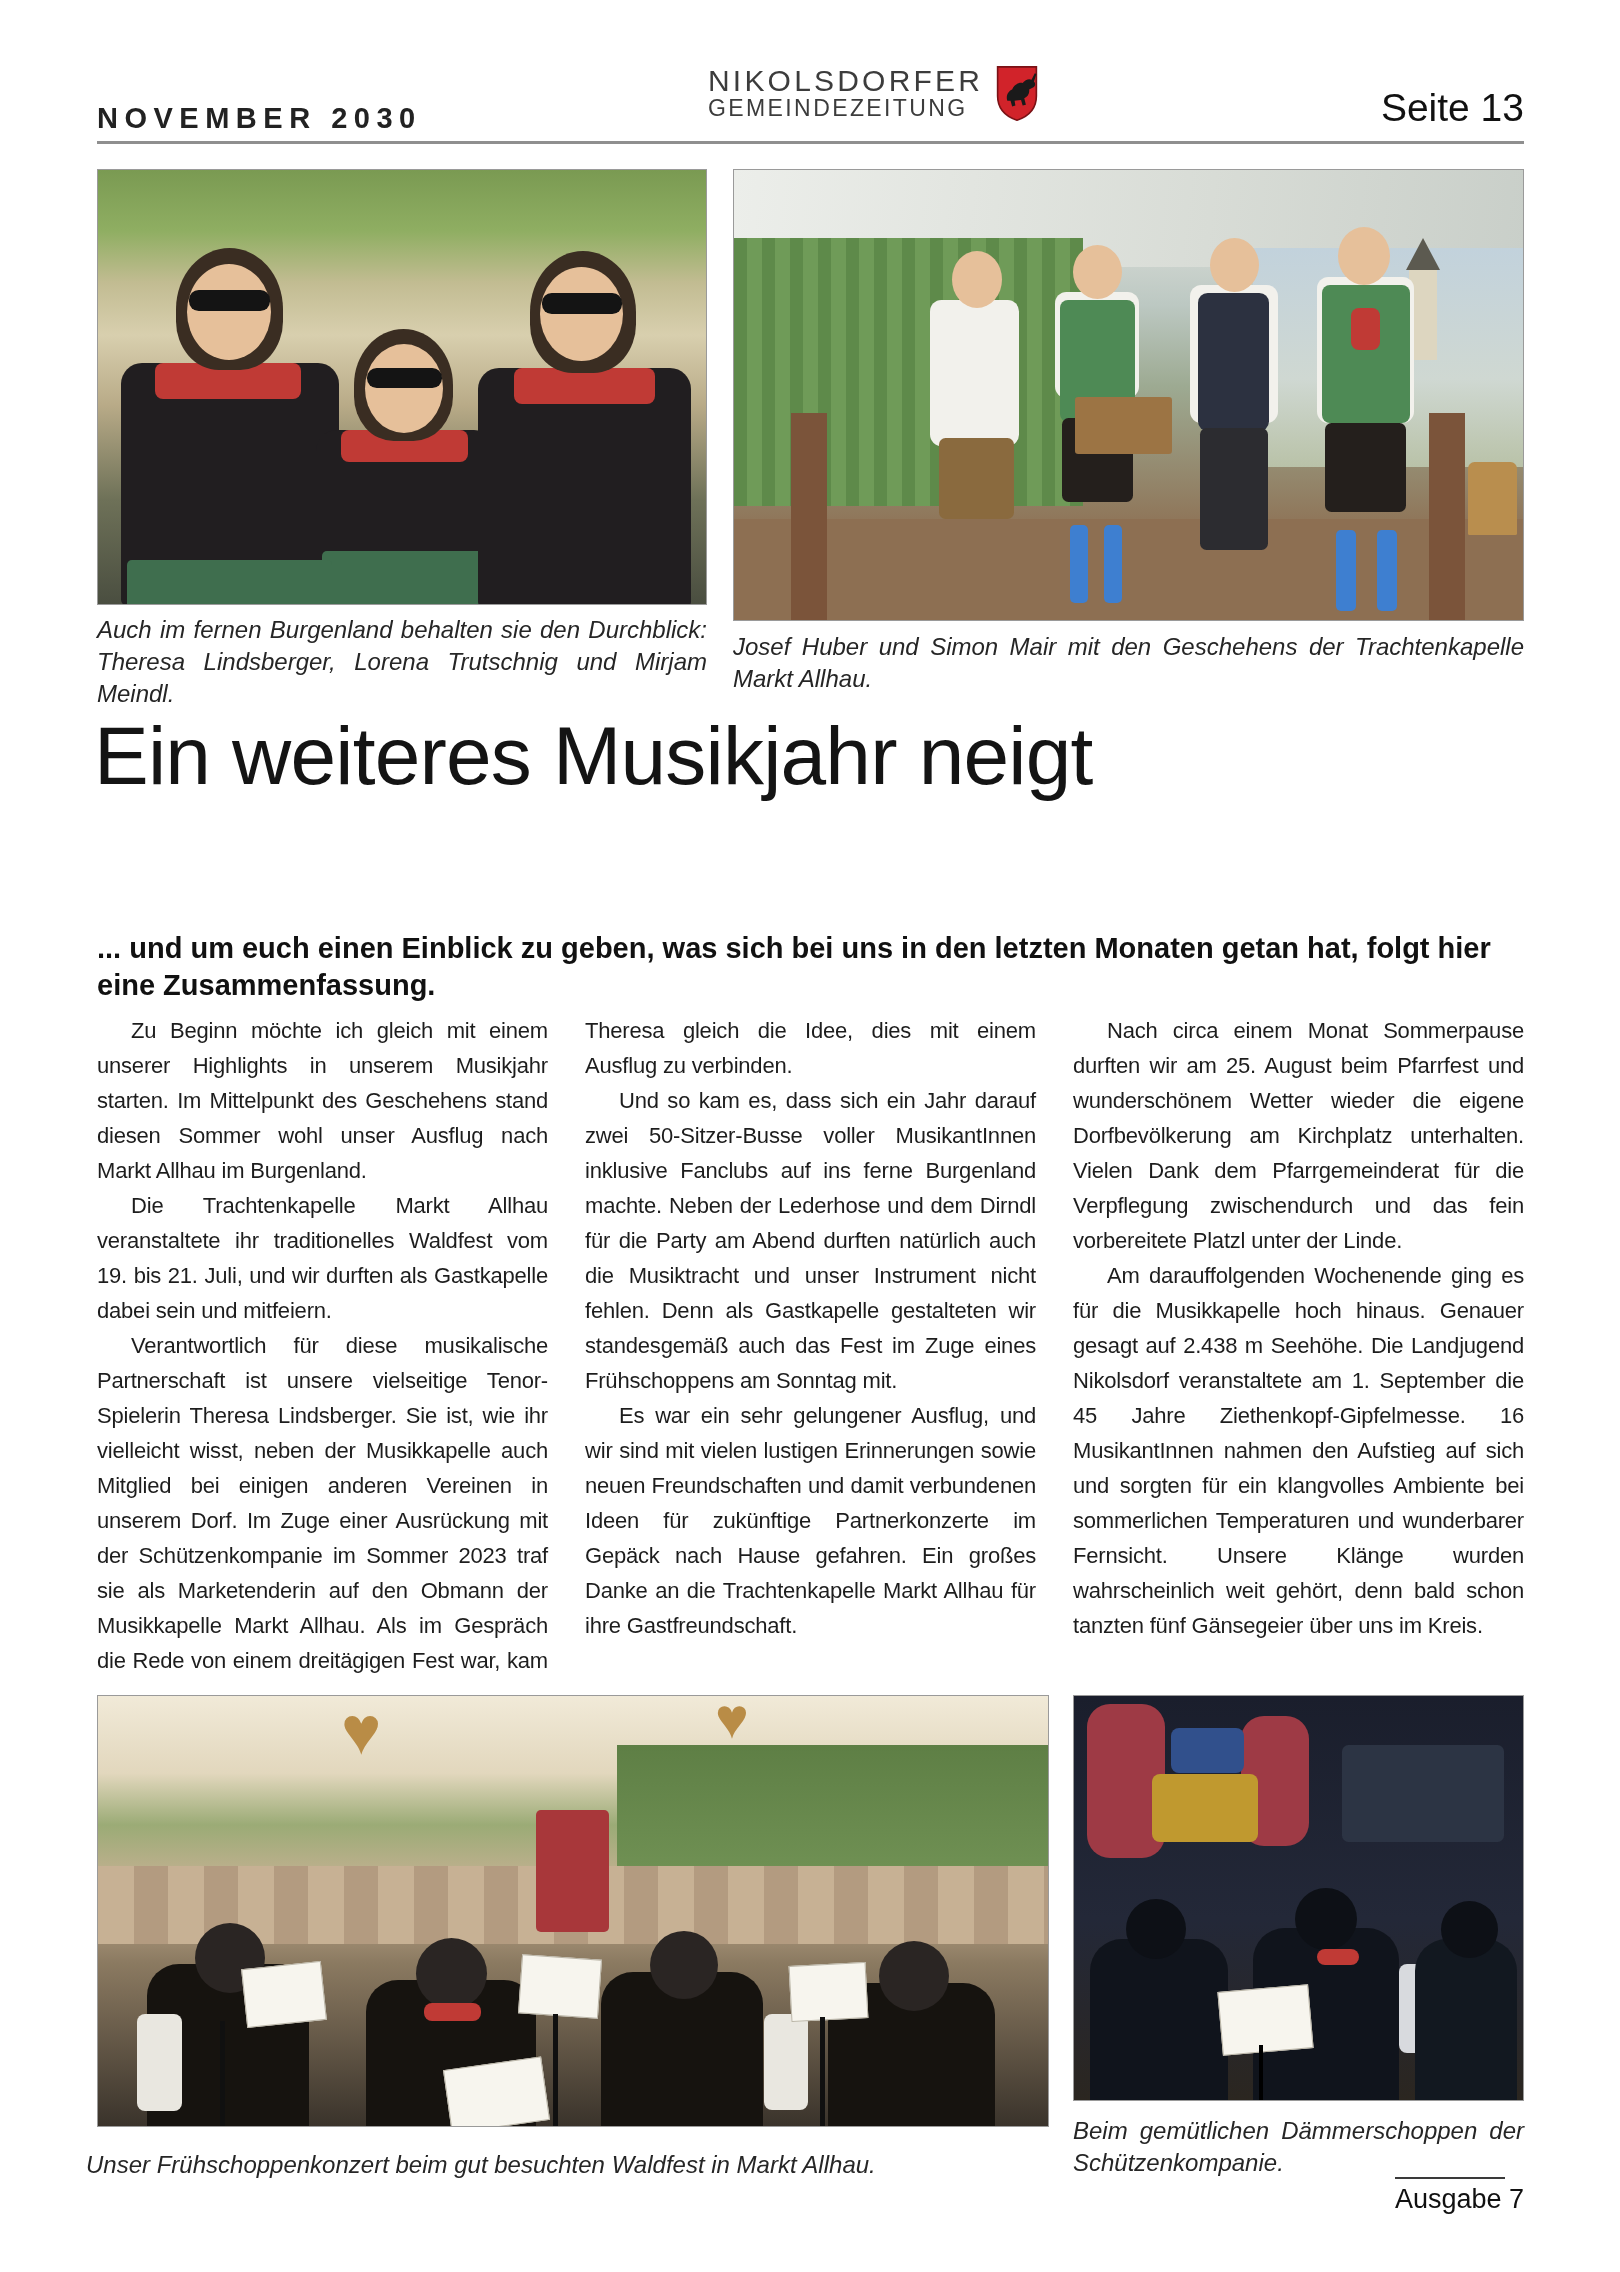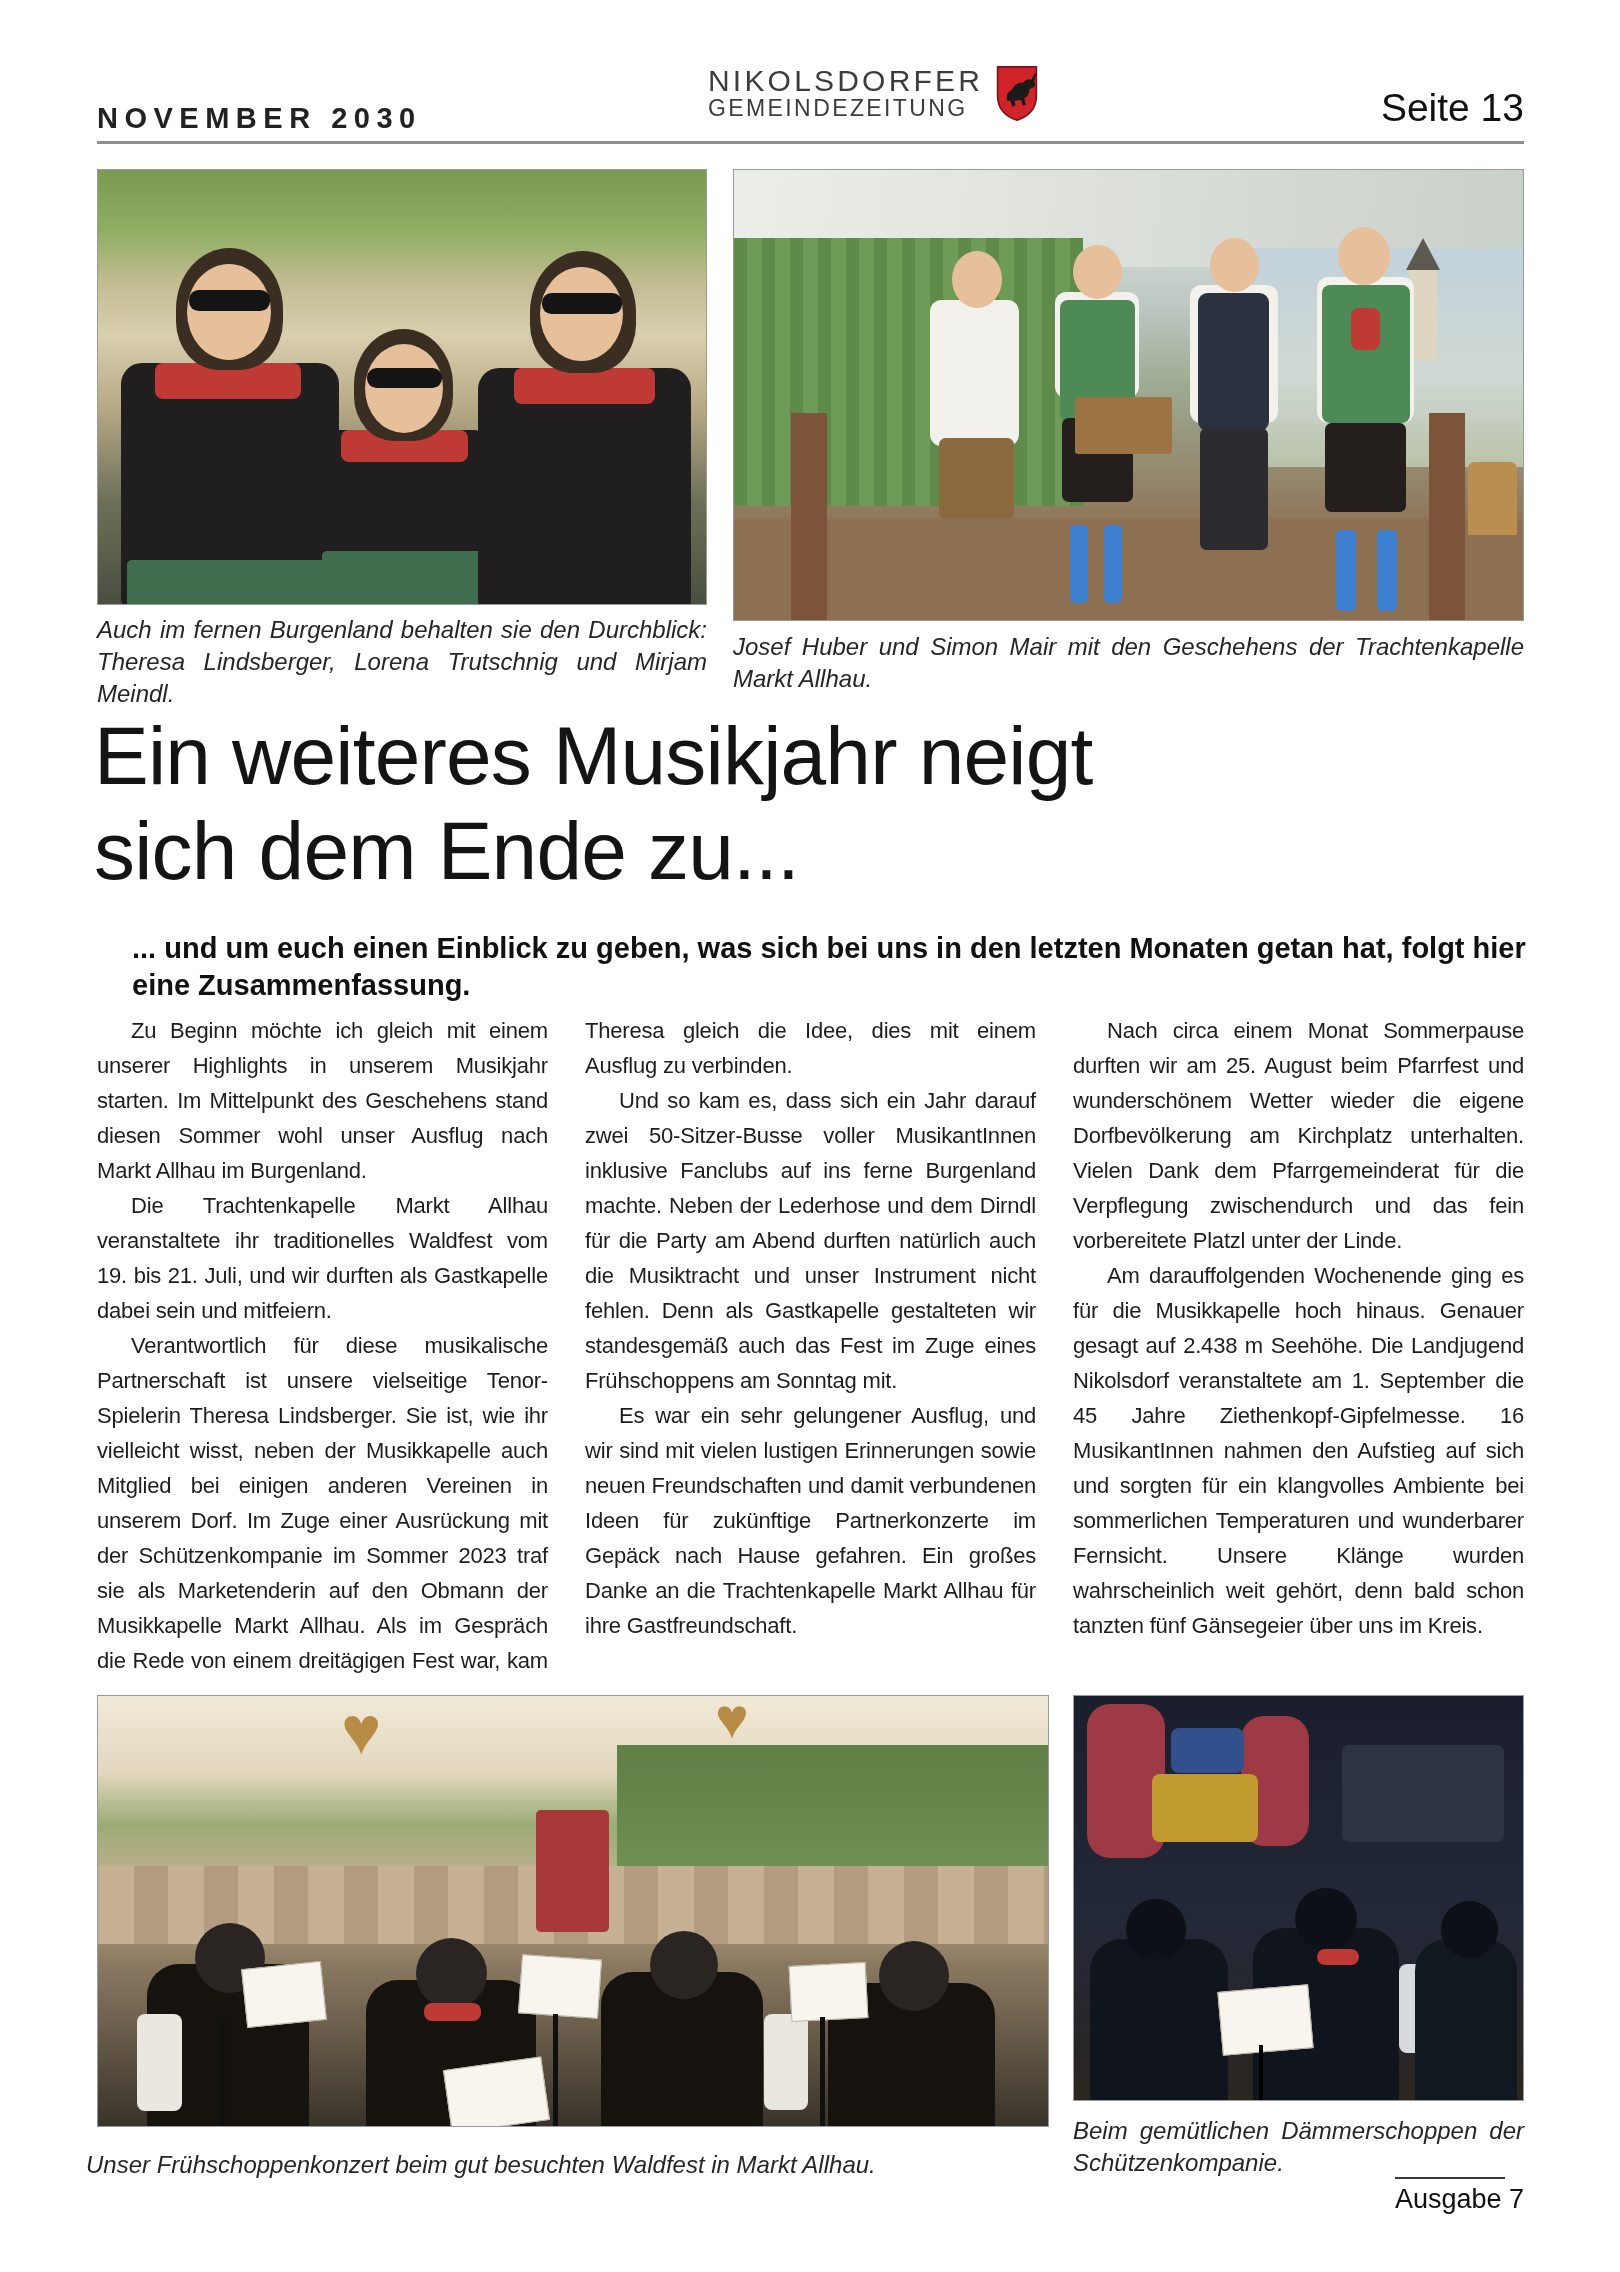--- a/index.html
+++ b/index.html
@@ -65,21 +65,21 @@
   .castle-y{background:#c0992f;border-radius:8px;}
   .castle-b{background:#31508c;border-radius:8px;}
 
   
   .headline{
     position:absolute;left:94px;top:708px;width:1445px;
     font-size:82px;line-height:95px;font-weight:300;letter-spacing:-0.8px;color:#141414;
   }
   .subheadline{
     position:absolute;left:97px;top:930px;width:1430px;
-    font-size:29px;line-height:37px;font-weight:700;color:#111;margin-left:35px;
+    font-size:29px;line-height:37px;font-weight:700;color:#111;
   }
   .body-cols{
     position:absolute;left:97px;top:1013px;width:1427px;height:688px;overflow:hidden;
     column-count:3;column-gap:37px;column-fill:auto;
     font-size:22px;line-height:35px;text-align:justify;color:#1d1d1d;
     font-stretch:condensed;letter-spacing:-0.2px;
   }
   .body-cols p{margin:0;text-indent:34px;hyphens:auto;-webkit-hyphens:auto;}
 
   
@@ -160,21 +160,20 @@
     <i class="skin" style="left:604px;top:57px;width:52px;height:58px;"></i>
     <i class="leder-dark" style="left:591px;top:253px;width:81px;height:89px;"></i>
     <i class="sock" style="left:602px;top:360px;width:19.5px;height:81px;"></i>
     <i class="sock" style="left:643px;top:360px;width:19.5px;height:81px;"></i>
     <i style="left:734px;top:292px;width:49px;height:73px;background:#b98e4e;border-radius:6.5px 6.5px 1.6px 1.6px;"></i>
   </div>
   <div class="caption cap-tr">Josef Huber und Simon Mair mit den Geschehens der Trachtenkapelle Markt Allhau.</div>
 
   <div class="headline">
     <div>Ein weiteres Musikjahr neigt</div>
-    <div>sich dem Ende zu...</div>
   </div>
 
   <div class="subheadline">... und um euch einen Einblick zu geben, was sich bei uns in den letzten Monaten getan hat, folgt hier eine Zusammenfassung.</div>
 
   <div class="body-cols" lang="de">
     <p>Zu Beginn möchte ich gleich mit einem unserer Highlights in unserem Musikjahr starten. Im Mittelpunkt des Geschehens stand diesen Sommer wohl unser Ausflug nach Markt Allhau im Burgenland.</p>
     <p>Die Trachtenkapelle Markt Allhau veranstaltete ihr traditionelles Waldfest vom 19. bis 21. Juli, und wir durften als Gastkapelle dabei sein und mitfeiern.</p>
     <p>Verantwortlich für diese musikalische Partnerschaft ist unsere vielseitige Tenor-Spielerin Theresa Lindsberger. Sie ist, wie ihr vielleicht wisst, neben der Musikkapelle auch Mitglied bei einigen anderen Vereinen in unserem Dorf. Im Zuge einer Ausrückung mit der Schützenkompanie im Sommer 2023 traf sie als Marketenderin auf den Obmann der Musikkapelle Markt Allhau. Als im Gespräch die Rede von einem dreitägigen Fest war, kam Theresa gleich die Idee, dies mit einem Ausflug zu verbinden.</p>
     <p>Und so kam es, dass sich ein Jahr darauf zwei 50-Sitzer-Busse voller MusikantInnen inklusive Fanclubs auf ins ferne Burgenland machte. Neben der Lederhose und dem Dirndl für die Party am Abend durften natürlich auch die Musiktracht und unser Instrument nicht fehlen. Denn als Gastkapelle gestalteten wir standesgemäß auch das Fest im Zuge eines Frühschoppens am Sonntag mit.</p>
     <p>Es war ein sehr gelungener Ausflug, und wir sind mit vielen lustigen Erinnerungen sowie neuen Freundschaften und damit verbundenen Ideen für zukünftige Partnerkonzerte im Gepäck nach Hause gefahren. Ein großes Danke an die Trachtenkapelle Markt Allhau für ihre Gastfreundschaft.</p>

